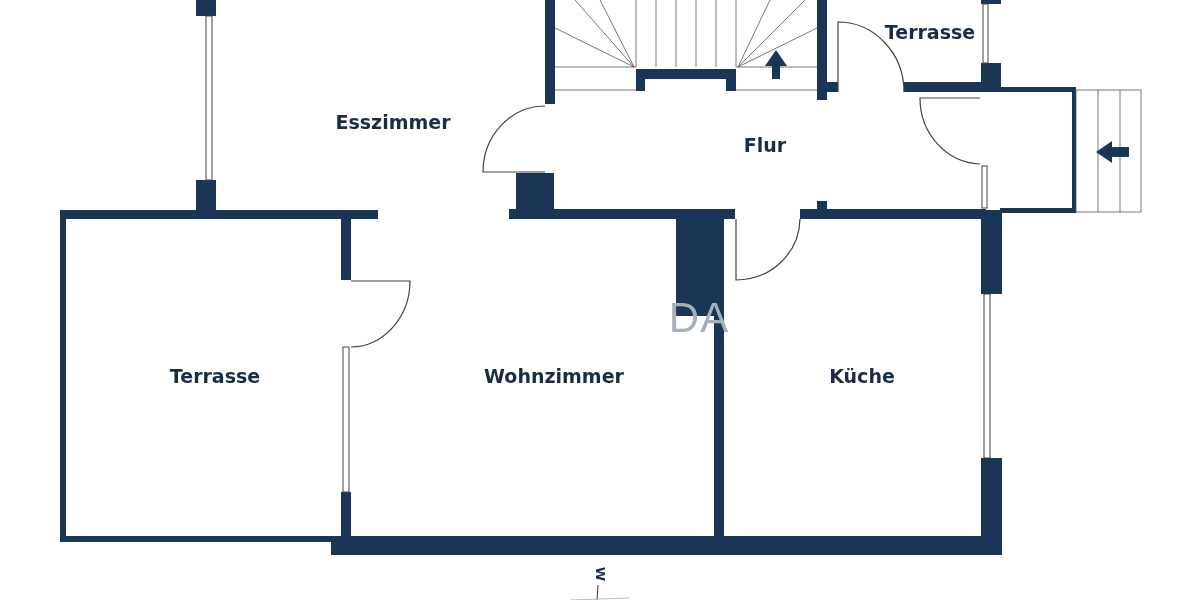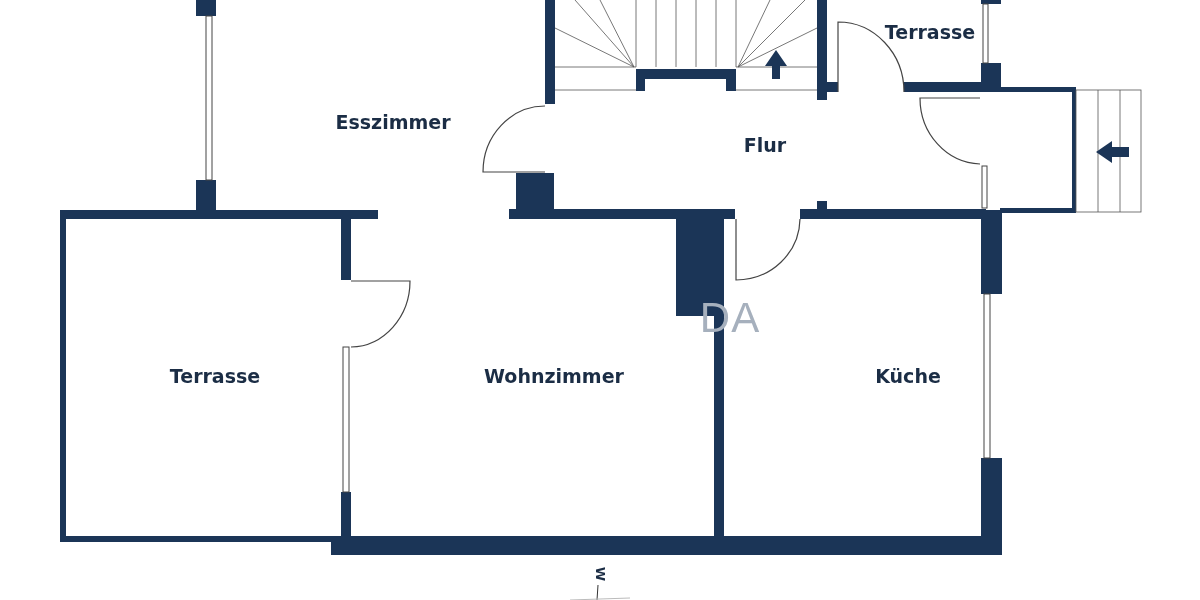--- a/index.html
+++ b/index.html
@@ -104,16 +104,16 @@
     <line x1="598" y1="585" x2="597" y2="600"></line>
     <line x1="570" y1="600" x2="630" y2="598" stroke="#bbb"></line>
   </g>
 </svg>
 
 <div class="label" style="left:393px; top:94px;margin-top:28px;">Esszimmer</div>
 <div class="label" style="left:765px; top:145px;">Flur</div>
 <div class="label" style="left:930px; top:32px;">Terrasse</div>
 <div class="label" style="left:215px; top:376px;text-align:center;">Terrasse</div>
 <div class="label" style="left:554px; top:376px;">Wohnzimmer</div>
-<div class="label" style="left:908px; top:376px;">Küche</div>
+<div class="label" style="left:862px; top:376px;">Küche</div>
 
-<div class="watermark" style="left:730px; top:318px;">DA</div>
+<div class="watermark" style="left:699px; top:318px;">DA</div>
 <div class="compass-letter">W</div>
 
 </body></html>

